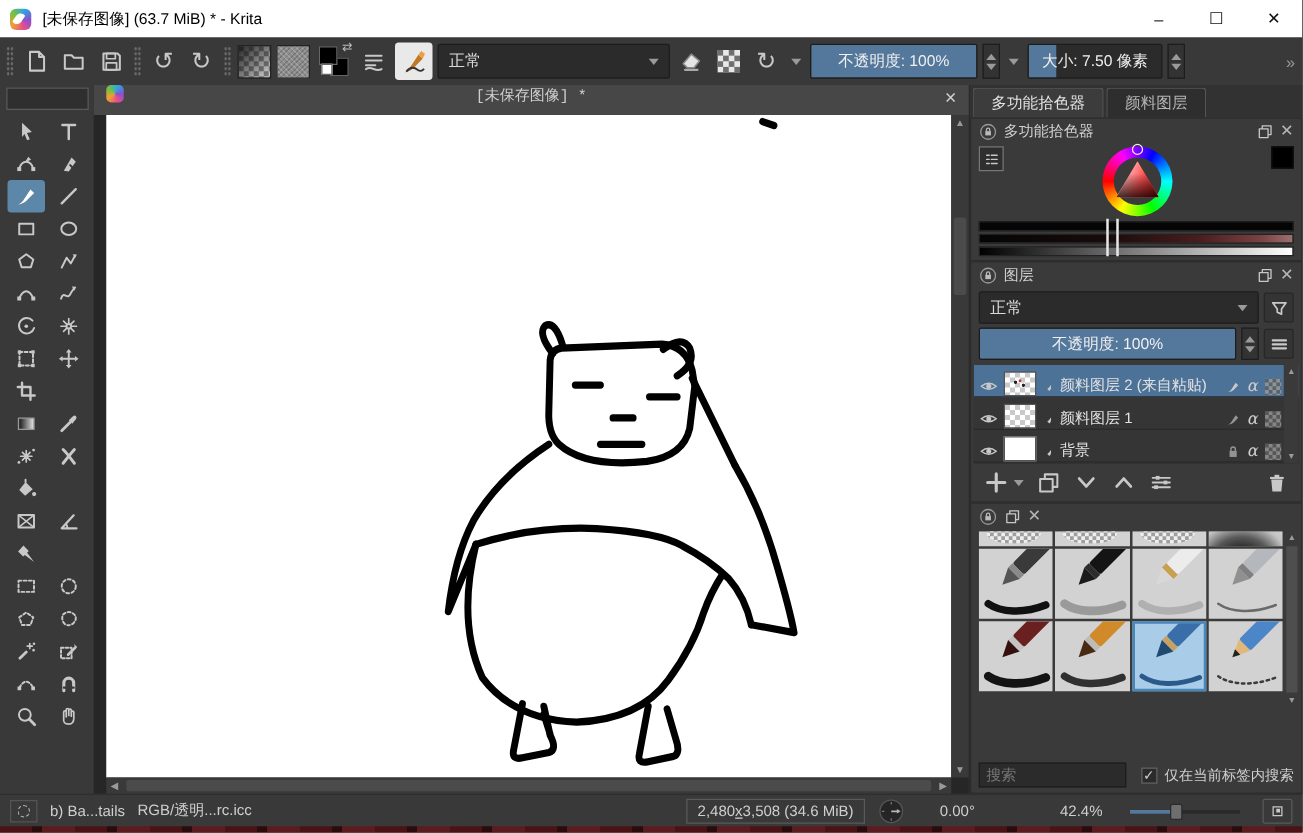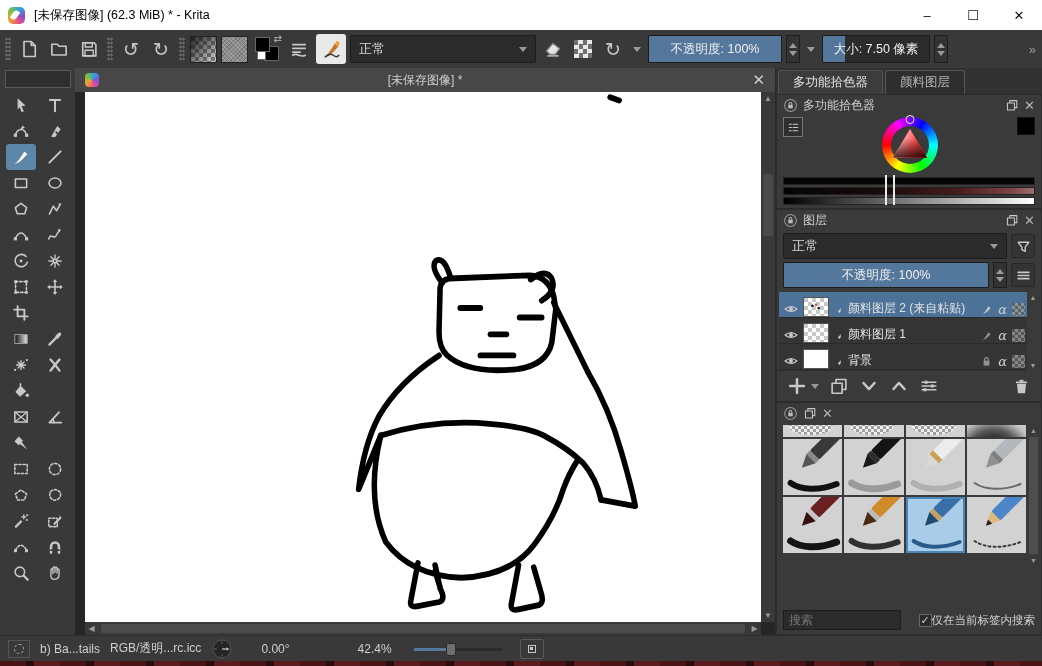--- a/index.html
+++ b/index.html
@@ -55,21 +55,21 @@
   .main { flex:1 1 auto; display:flex; min-height:0; }
   
   .toolbox { width:75px; background:#393939; display:flex; flex-direction:column; align-items:center; padding-top:2px; }
   .toolbox-header { width:66px; height:18px; background:#2f2f2f; border:1px solid #5a5a5a; margin-bottom:4px; }
   .tools { display:grid; grid-template-columns:30px 30px; gap:0 4px; }
   .tool { width:30px; height:26px; display:flex; align-items:center; justify-content:center; border-radius:3px; }
   .tool.selected { background:#5d87a8; }
   .tool svg { display:block; }
   
   .mdi { flex:1 1 auto; background:#262626; display:flex; flex-direction:column; min-width:0; }
-  .doc-titlebar { height:24px; background:#474747; display:flex; align-items:center; position:relative; flex:0 0 auto; }
+  .doc-titlebar { height:24px; background:#474747; display:flex; align-items:flex-start; position:relative; flex:0 0 auto;font-family:Liberation Mono, monospace; }
   .doc-icon { width:14px; height:14px; border-radius:4px; margin-left:10px;
     background:conic-gradient(from 20deg,#2aa8e0,#8a4fd0,#e84f8a,#f0a030,#79c040,#2aa8e0); }
   .doc-title { position:absolute; left:0; right:0; text-align:center; font-size:12px; color:#cfcfcf; }
   .doc-close { margin-left:auto; margin-right:10px; color:#d0d0d0; font-size:15px; z-index:1; }
   .canvas-wrap { flex:1 1 auto; position:relative; }
   .canvas { position:absolute; left:10px; top:0; right:14px; bottom:13px; background:#ffffff; }
   .canvas svg { width:100%; height:100%; display:block; }
   .vscroll { position:absolute; right:0; top:0; bottom:13px; width:14px; background:#393939; }
   .vscroll .arr { position:absolute; left:0; width:14px; height:13px; display:flex; align-items:center; justify-content:center; color:#9a9a9a; font-size:8px; }
   .vscroll .thumb { position:absolute; left:2px; right:2px; top:82px; height:62px; background:#4b4b4b; border-radius:2px; }
@@ -141,21 +141,21 @@
   .pr-cell { background:#d2d2d2; height:56px; position:relative; overflow:hidden; }
   .pr-cell.partial { height:12px; }
   .pr-cell.selected { background:#a9cde8; outline:2px solid #4a87b8; outline-offset:-2px; }
   .pr-cell svg { width:100%; height:100%; display:block; }
   .pr-cell .checkblob { position:absolute; left:6px; top:-8px; width:44px; height:18px; border-radius:50%;
      background:repeating-conic-gradient(#efefef 0 25%, #9f9f9f 0 50%); background-size:6px 6px; }
   .pr-cell .darkblob { position:absolute; inset:-6px -4px; background:radial-gradient(ellipse at 45% 120%, #222 20%, rgba(60,60,60,.8) 45%, rgba(160,160,160,.3) 70%, transparent 85%); }
   .pr-scroll { position:absolute; right:0; top:0; bottom:0; width:11px; background:#3a3a3a; }
   .pr-scroll .arr { position:absolute; left:0; width:11px; height:11px; color:#9a9a9a; font-size:7px; display:flex; align-items:center; justify-content:center; }
   .pr-scroll .thumb { position:absolute; left:1px; right:1px; top:12px; bottom:12px; background:#4e4e4e; }
-  .pr-search { display:flex; align-items:center; padding:3px 6px 4px 6px; flex:0 0 auto;margin-top:41px; }
+  .pr-search { display:flex; align-items:center; gap:6px; padding:3px 6px 4px 6px; flex:0 0 auto;margin-top:41px; }
   .search-input { width:118px; height:20px; background:#2b2b2b; border:1px solid #1d1d1d; color:#8a8a8a; font-size:12px; padding:0 5px; }
   .chk { width:13px; height:13px; background:#2b2b2b; border:1px solid #666; display:flex; align-items:center; justify-content:center; color:#cfcfcf; font-size:11px; }
   .chk-label { font-size:11.5px; color:#d0d0d0; }
   
   .statusbar { height:26px; background:#393939; border-top:1px solid #2e2e2e; display:flex; align-items:center; padding:0 8px; gap:10px; flex:0 0 auto; font-size:12px; color:#cfcfcf; }
   .sb-selicon { width:22px; height:18px; border:1px solid #555; display:flex; align-items:center; justify-content:center; }
   .sb-selicon i { width:10px; height:10px; border:1px dashed #aaa; border-radius:50%; }
   .sb-size { margin-left:auto; border:1px solid #5a5a5a; height:20px; display:flex; align-items:center; padding:0 8px; }
   .sb-size u { text-decoration:underline; }
   .sb-dial { width:22px; height:22px; }
@@ -171,21 +171,21 @@
   .bottom-strip { height:5px; flex:0 0 auto;
     background:repeating-linear-gradient(90deg, #4a1416 0 26px, #2a0c0d 26px 34px, #5a1c1e 34px 60px); }
 </style>
 </head>
 <body>
 
 <div class="window">
 
   <div class="titlebar">
     <div class="app-icon"></div>
-    <div class="title-text">[未保存图像]  (62.3 MiB)  * - Krita</div>
+    <div class="title-text">[未保存图像]  (63.7 MiB)  * - Krita</div>
     <div class="win-btns">
       <div class="win-btn">–</div>
       <div class="win-btn">☐</div>
       <div class="win-btn">✕</div>
     </div>
   </div>
 
 
   <div class="toolbar">
     <div class="tb-handle"></div>
@@ -953,20 +953,25 @@
       </div>
     </div>
   </div>
 
   <div class="statusbar">
     <div class="sb-selicon">
         <i></i>
       </div>
     <span>b) Ba...tails</span>
     <span>RGB/透明...rc.icc</span>
+    <div class="sb-size">
+      <span>2,480 </span>
+        <u>x</u>
+        <span> 3,508 (34.6 MiB)</span>
+    </div>
     <svg class="sb-dial" viewBox="0 0 22 22">
       <circle cx="11" cy="11" r="9" fill="#252525" stroke="#555"></circle>
       <path d="M11 11 H17" stroke="#b5b5b5" stroke-width="1.4"></path>
       <path d="M18.5 11 l-3 -1.8 v3.6 Z" fill="#b5b5b5"></path>
       <path d="M11 3.5 v2 M11 16.5 v2 M3.5 11 h2" stroke="#777" stroke-width="1"></path>
     </svg>
     <span class="sb-angle">0.00°</span>
     <span class="sb-zoom">42.4%</span>
     <div class="zoom-slider">
       <div class="track"></div>

